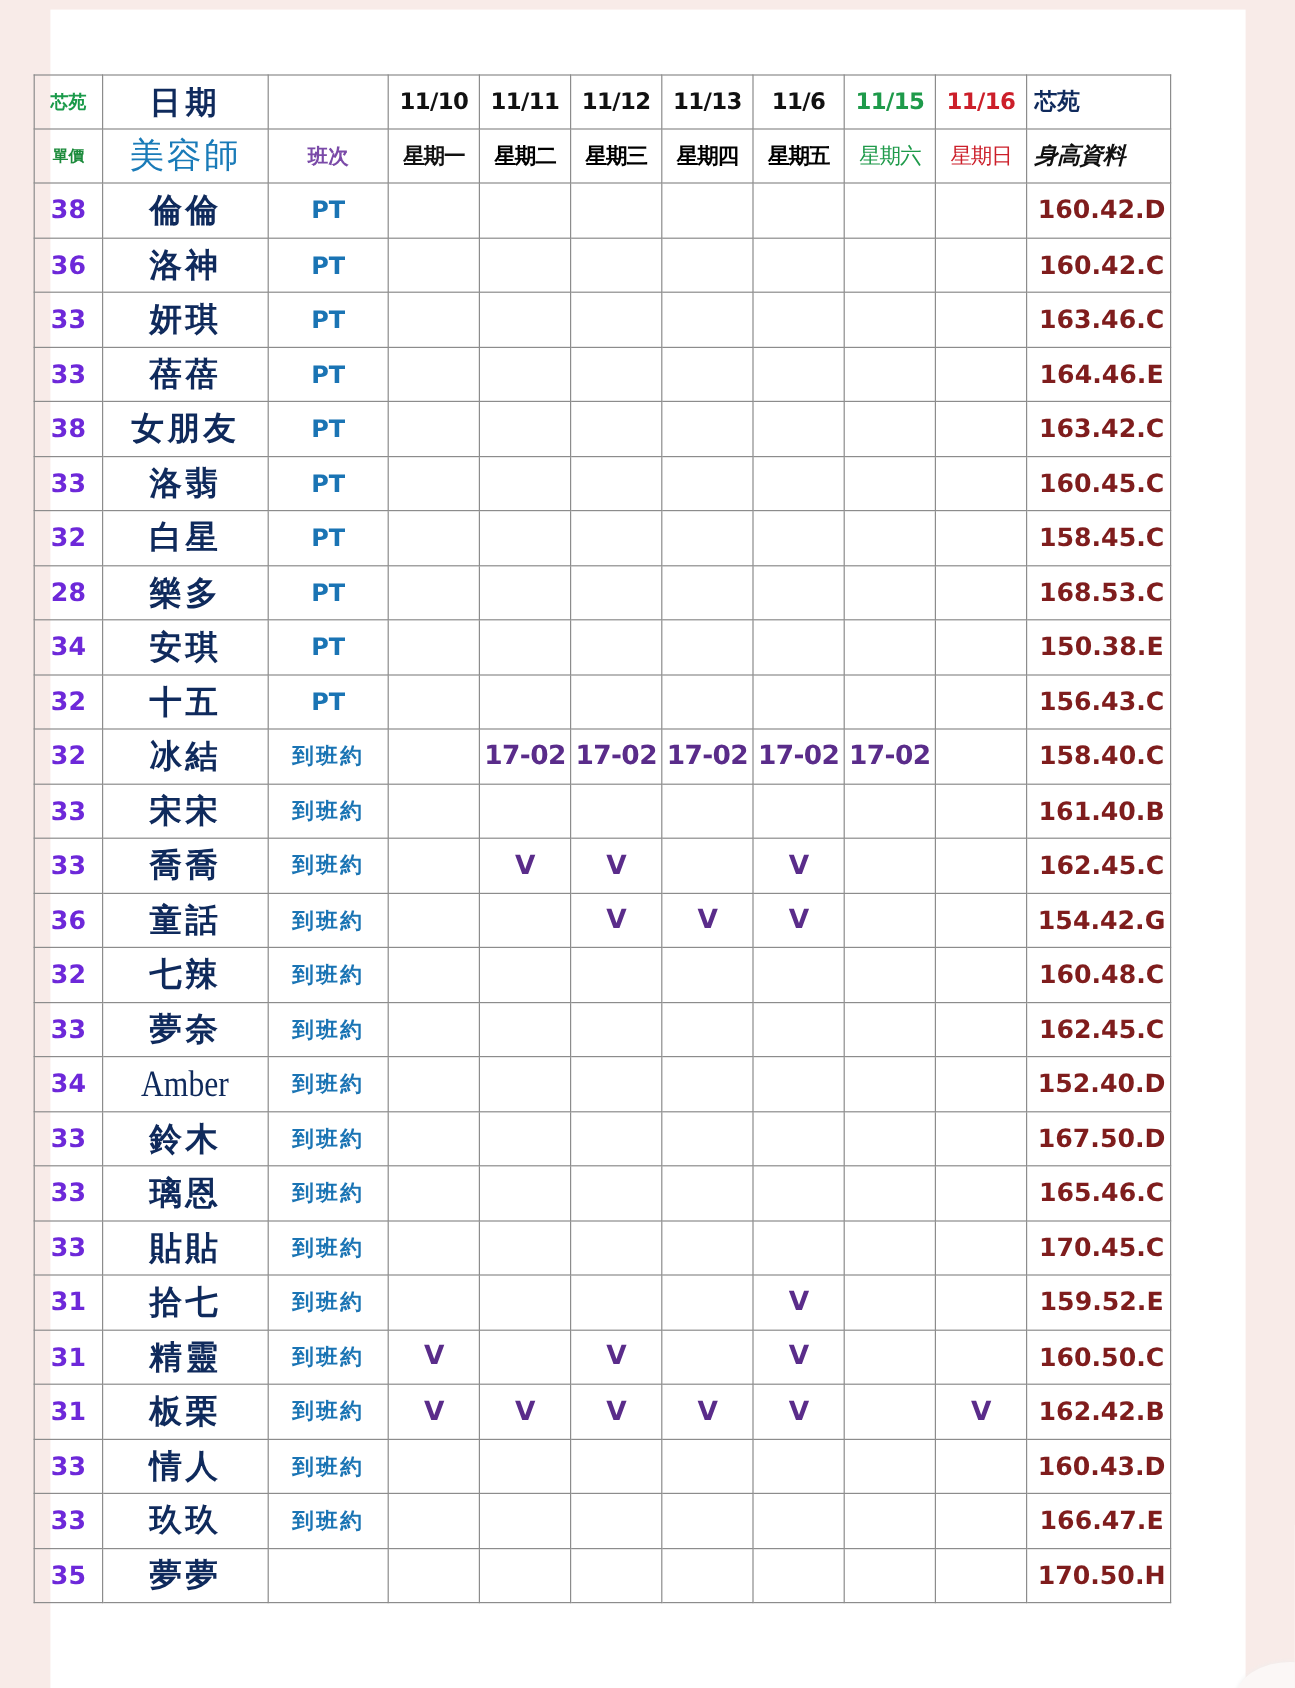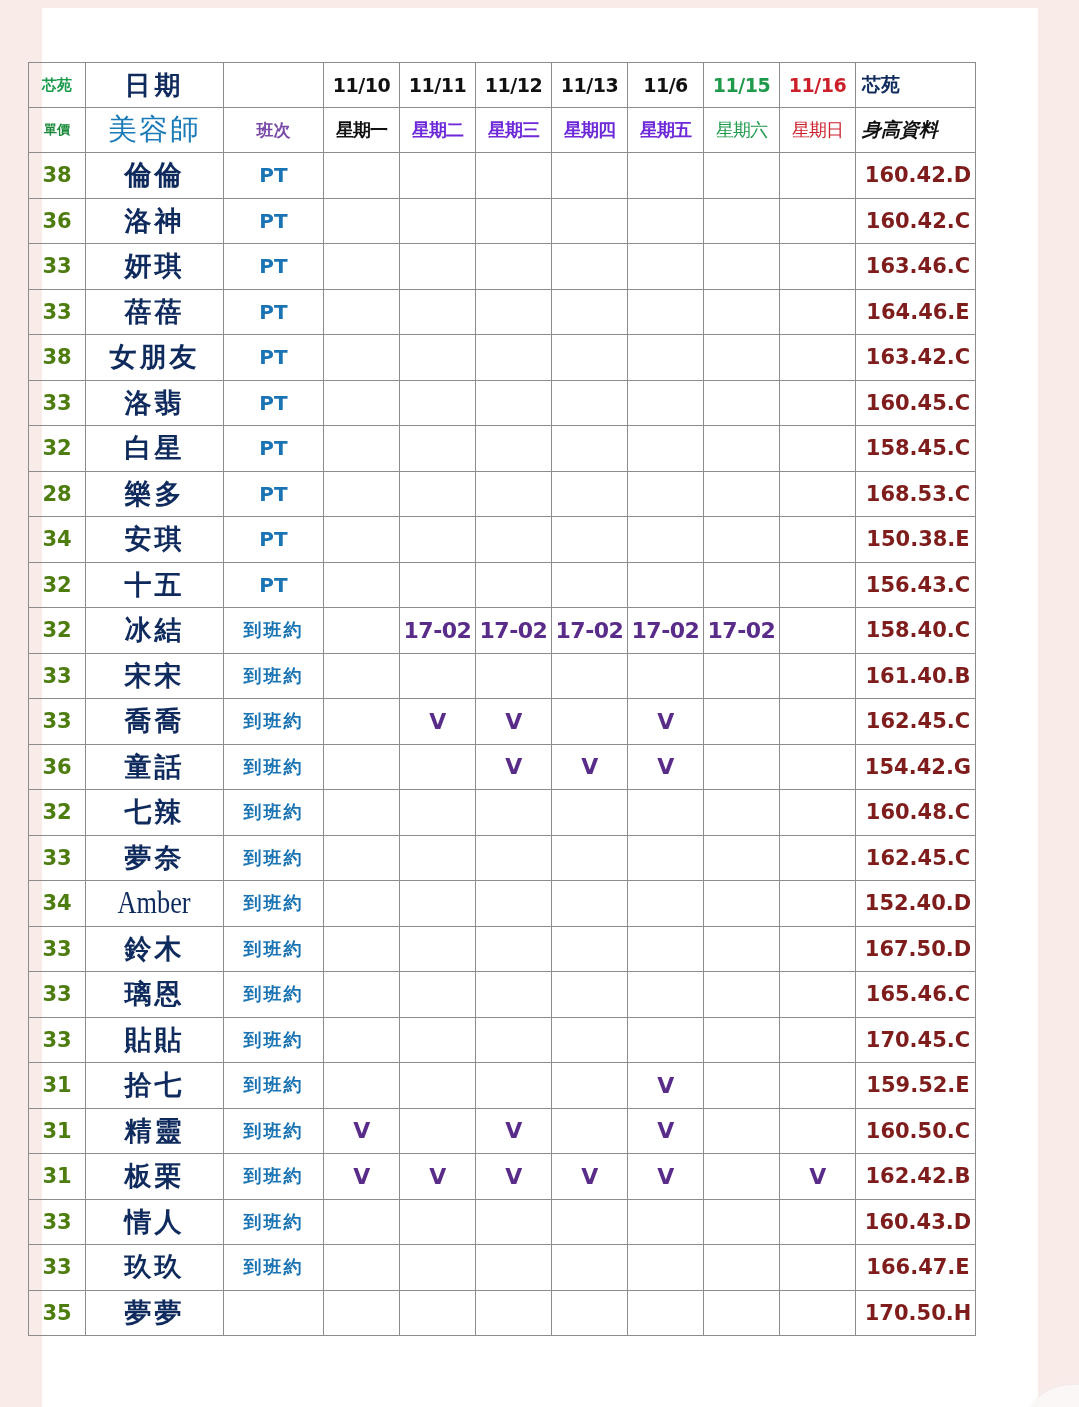--- a/index.html
+++ b/index.html
@@ -47,28 +47,28 @@
   .c-height { width: 120px; }
 
   .brand-hdr { color: #1a9a4a; font-size: 15px; font-weight: bold; }
   .price-hdr { color: #1a8a3a; font-size: 13px; font-weight: bold; }
   .date-title { color: #0f2a5c; font-size: 26px; font-weight: bold; font-family: "DejaVu Serif", serif; letter-spacing: 4px; }
   .artist-title { color: #1a7bb8; font-size: 29px; font-family: "DejaVu Serif", serif; letter-spacing: 2px; }
   .shift-title { color: #7a4aa8; font-size: 17px; font-weight: bold; }
   .date-cell { font-size: 19px; font-weight: bold; color: #111; font-family: "DejaVu Sans", sans-serif; letter-spacing: -0.5px; }
   .date-cell.sat { color: #1e9a4a; }
   .date-cell.sun { color: #cc1f2a; }
-  .dow-cell { font-size: 18px; font-weight: bold; color: #6d28d9; font-family: "DejaVu Serif", serif; letter-spacing: -1px; }
+  .dow-cell { font-size: 18px; font-weight: bold; color: #000000; font-family: "DejaVu Serif", serif; letter-spacing: -1px; }
   .dow-cell.mon { color: #111; }
   .dow-cell.sat { color: #1e9a4a; font-weight: normal; }
   .dow-cell.sun { color: #cc1f2a; font-weight: normal; }
   .right-brand { text-align: left !important; padding-left: 6px !important; color: #0f2a5c; font-size: 19px; font-weight: bold; font-family: "DejaVu Serif", serif; }
   .right-hdr { text-align: left !important; padding-left: 6px !important; color: #111; font-size: 19px; font-weight: bold; font-family: "DejaVu Serif", serif; font-style: italic; }
 
-  .price { color: #4d7c0f; font-size: 21px; font-weight: bold; }
+  .price { color: #6d28d9; font-size: 21px; font-weight: bold; }
   .name { color: #0f2a5c; font-size: 27px; font-weight: bold; font-family: "DejaVu Serif", serif; letter-spacing: 3px; }
   .name.latin { letter-spacing: 0; font-weight: normal; font-family: "Liberation Serif", serif; font-size: 31px; transform: scaleX(0.85); display: inline-block; }
   .shift-pt { color: #1a74b4; font-size: 20px; font-weight: bold; }
   .shift-appt { color: #1a74b4; font-size: 18px; font-weight: bold; font-family: "DejaVu Serif", serif; letter-spacing: 2px; }
   .mark { color: #5a2c8a; font-size: 22px; font-weight: bold; letter-spacing: -0.5px; }
   .height { text-align: right; padding-left: 5px !important; color: #7f1d1d; font-size: 21px; font-weight: bold; }
 
   .corner-blob {
     position: absolute;
     left: 1030px;

